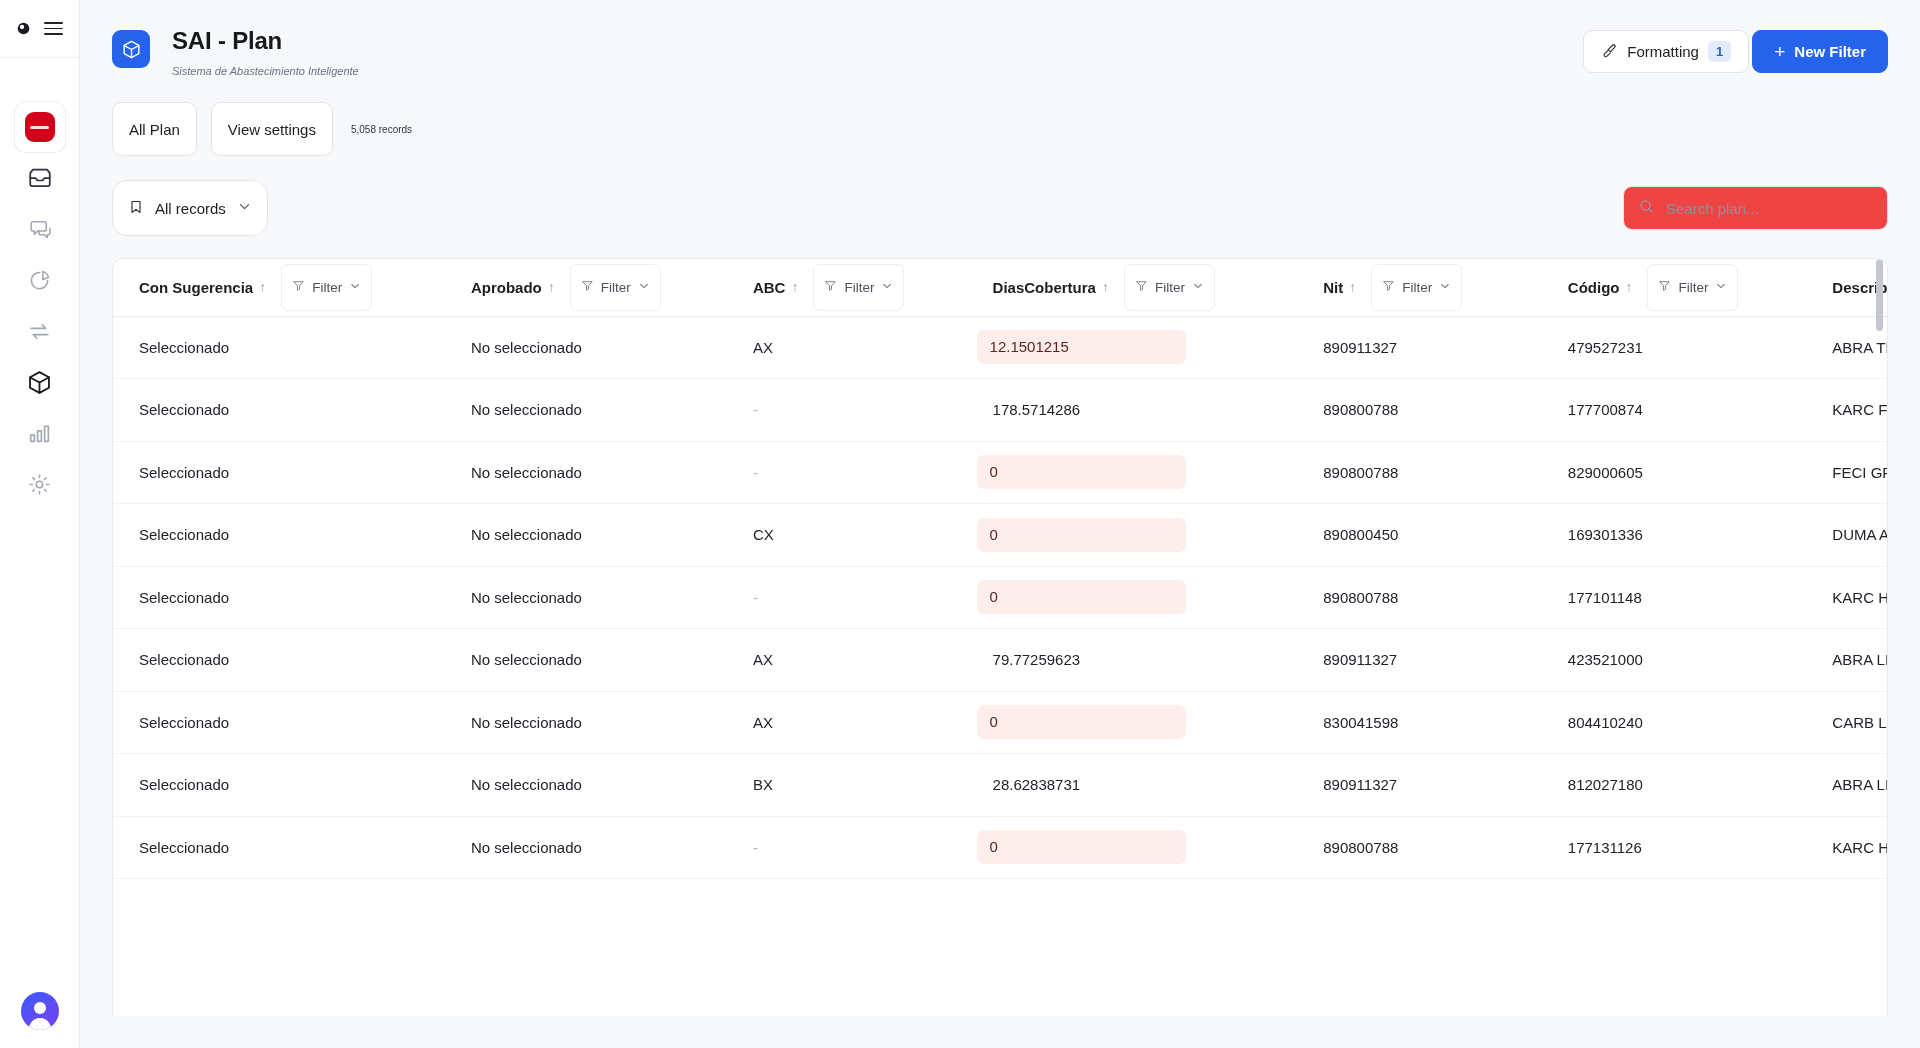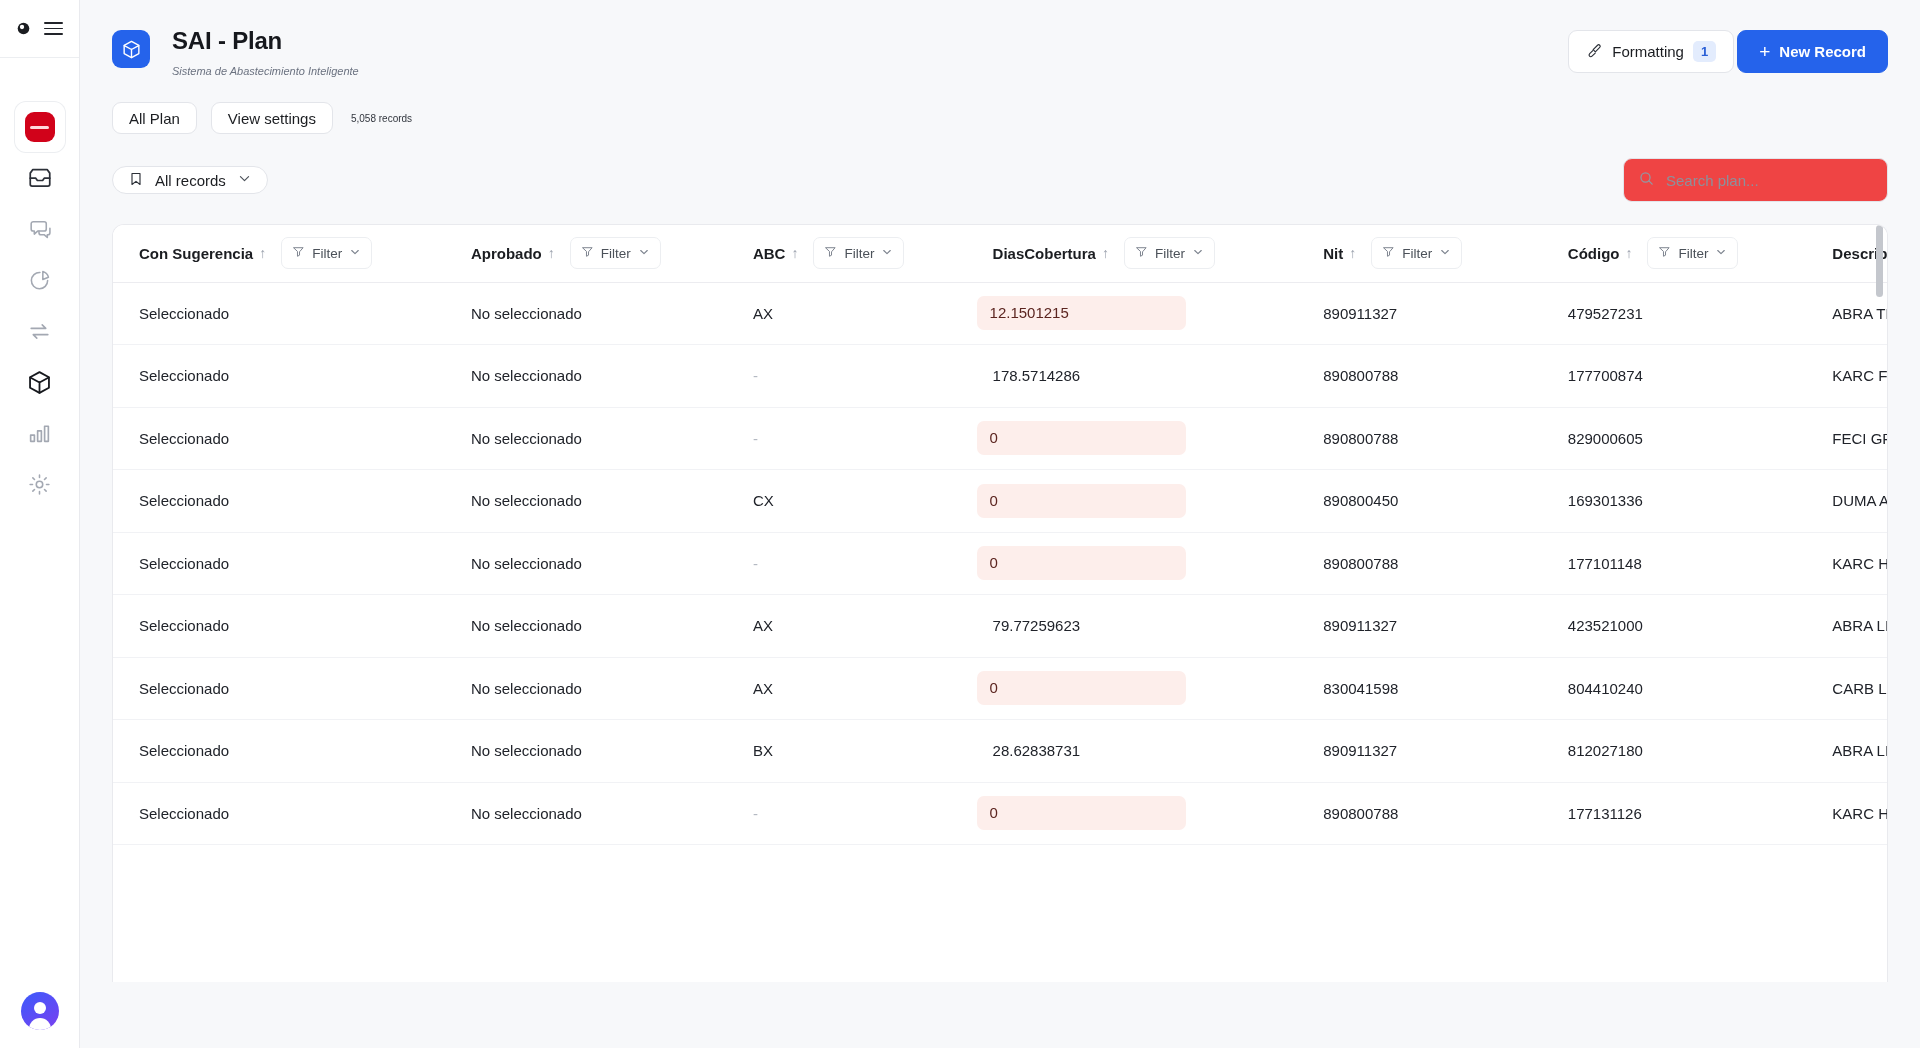--- a/index.html
+++ b/index.html
@@ -82,28 +82,28 @@
   .badge-count {
     background: #e3ecfd; color: #2a5fd6; font-size: 13px; font-weight: 600;
     border-radius: 5px; padding: 2px 8px; line-height: 17px;
   }
   .btn-primary { background: #2563eb; border: 1px solid #2563eb; color: #ffffff; font-weight: 600; padding: 0 21px; }
   .plus { font-size: 19px; font-weight: 400; line-height: 1; margin-top: -1px; }
 
   .tabs-row { display: flex; align-items: center; gap: 14px; padding: 22px 32px 0 32px; }
   .tab-btn {
     background: #ffffff; border: 1px solid #e3e5ea; border-radius: 9px;
-    height: 32px; padding: 0 16px; font-size: 15px; color: #1b1d21;
+    height: 54px; padding: 0 16px; font-size: 15px; color: #1b1d21;
     display: inline-flex; align-items: center; cursor: pointer;
   }
   .rec-count { font-size: 10px; color: #32363e; font-weight: 500; margin-left: 4px; }
 
   .filter-row { display: flex; align-items: center; justify-content: space-between; padding: 24px 32px 0 32px; }
   .pill {
-    background:#fff; border:1px solid #e3e5ea; border-radius: 15px; height: 28px;
+    background:#fff; border:1px solid #e3e5ea; border-radius: 15px; height: 56px;
     padding: 0 15px; display:inline-flex; align-items:center; gap: 11px;
     font-size: 15px; color:#1b1d21; font-weight: 500; cursor:pointer;
   }
   .search-box {
     background:#ef4444; border:1px solid #e3e5ea; border-radius: 9px; height: 44px;
     width: 265px; display:flex; align-items:center; gap: 11px; padding: 0 14px;
   }
   .search-box input {
     border: none; outline: none; background: transparent; font-size: 15px;
     color:#1b1d21; width: 100%; font-family: inherit;
@@ -124,21 +124,21 @@
   table { border-collapse: collapse; width: 2230px; table-layout: fixed; }
   thead th {
     height: 57px; background: #fff; border-bottom: 1px solid #ececf0;
     text-align: left; padding: 0 0 0 26px; font-weight: 400; vertical-align: middle;
   }
   .th-inner { display: flex; align-items: center; gap: 15px; }
   .th-label { font-size: 15px; font-weight: 600; color: #1b1d21; display:flex; align-items:center; gap:6px; white-space: nowrap; }
   .sort-arrow { color: #9aa0ac; font-size: 14px; line-height: 1; }
   .filter-chip {
     display: inline-flex; align-items: center; gap: 7px;
-    border: 1px solid #eceef1; border-radius: 7px; height: 32px; padding: 0 10px;
+    border: 1px solid #eceef1; border-radius: 7px; height: 47px; padding: 0 10px;
     font-size: 13.5px; color: #4b5159; background: #fff; cursor: pointer; white-space: nowrap;
   }
   tbody td {
     height: 62.5px; border-bottom: 1px solid #f1f2f5;
     padding: 0 0 0 26px; font-size: 15px; color: #20232a; white-space: nowrap;
     vertical-align: middle;
   }
   td.muted { color: #b4b9c2; }
   .hl {
     display: inline-block; background: #fdeeeb; color: #5c2520;
@@ -287,21 +287,21 @@
               <path d="M19.4 4.6a2.2 2.2 0 0 0-3.1 0l-6.2 6.2 3.1 3.1 6.2-6.2a2.2 2.2 0 0 0 0-3.1Z"></path>
               <path d="M9.6 12.1 5.2 16.5c-1 1-1.1 2.6-.2 3.6.9 1 2.5.9 3.5-.1l4.5-4.4"></path>
             </svg>
           </span>
           <span>Formatting</span>
           <span class="badge-count">1</span>
         </div>
 
         <div class="btn btn-primary">
           <span class="plus">+</span>
-          <span>New Record</span>
+          <span>New Filter</span>
         </div>
       </div>
     </div>
 
     <div class="tabs-row">
       <div class="tab-btn">All Plan</div>
       <div class="tab-btn">View settings</div>
       <div class="rec-count">5,058 records</div>
     </div>
 

